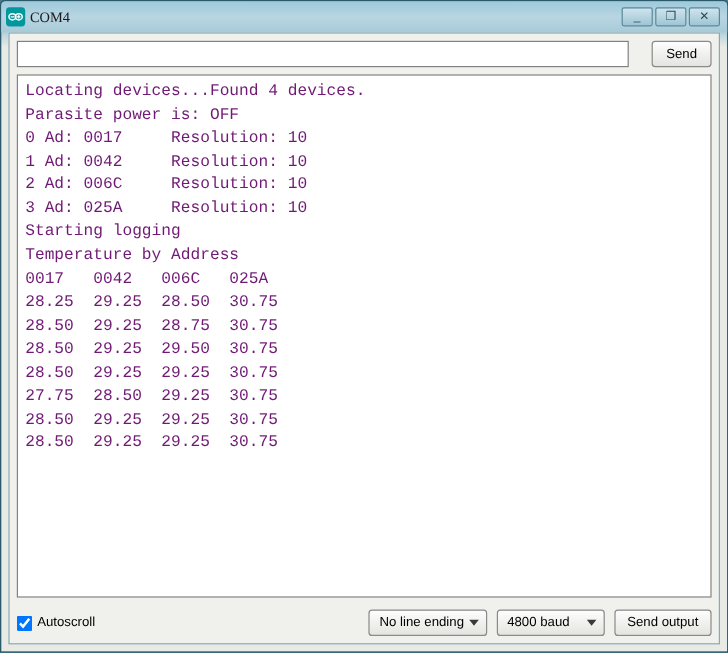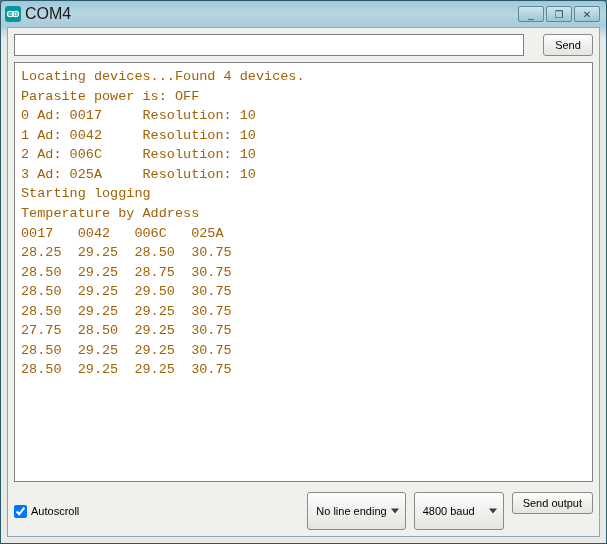--- a/index.html
+++ b/index.html
@@ -32,21 +32,21 @@
     width: 16px;
     height: 16px;
     margin-right: 4px;
     background: #00979d;
     border-radius: 3px;
     display: flex;
     align-items: center;
     justify-content: center;
   }
   .app-icon svg { width: 14px; height: 14px; }
-  .title { color: #1a1a1a; font-size: 16px; flex: 1; }
+  .title { color: #1a1a1a; font-size: 12px; flex: 1; font-family: Liberation Serif, serif; }
   .win-controls { display: flex; gap: 2px; margin-right: 2px; }
   .win-btn {
     width: 26px;
     height: 16px;
     background: linear-gradient(to bottom, #d0e4ed, #9ec5d4);
     border: 1px solid #5a8a9a;
     border-radius: 2px;
     display: flex;
     align-items: center;
     justify-content: center;
@@ -93,38 +93,39 @@
     flex: 1;
     margin: 0 6px 6px 6px;
     background: #fff;
     border: 1px solid #808080;
     padding: 4px 6px;
     font-family: "Courier New", monospace;
     font-size: 13.5px;
     line-height: 1.45;
     white-space: pre;
     overflow: auto;
-    color: #a16207;
+    color: #701a75;
   }
   .bottom-bar {
     display: flex;
+    align-items: center;
     padding: 4px 6px 6px 6px;
     gap: 8px;
   }
   .chk {
     display: flex;
     align-items: center;
     gap: 4px;
     font-size: 11px;
     color: #000;
   }
   .chk input { width: 13px; height: 13px; margin: 0; }
   .spacer { flex: 1; }
   .select {
-    height: 38px;
+    height: 22px;
     background: linear-gradient(to bottom, #fdfdfd, #e4e4e0);
     border: 1px solid #8a8a8a;
     border-radius: 3px;
     font-size: 11px;
     padding: 0 18px 0 8px;
     display: flex;
     align-items: center;
     position: relative;
     min-width: 90px;
     cursor: pointer;

